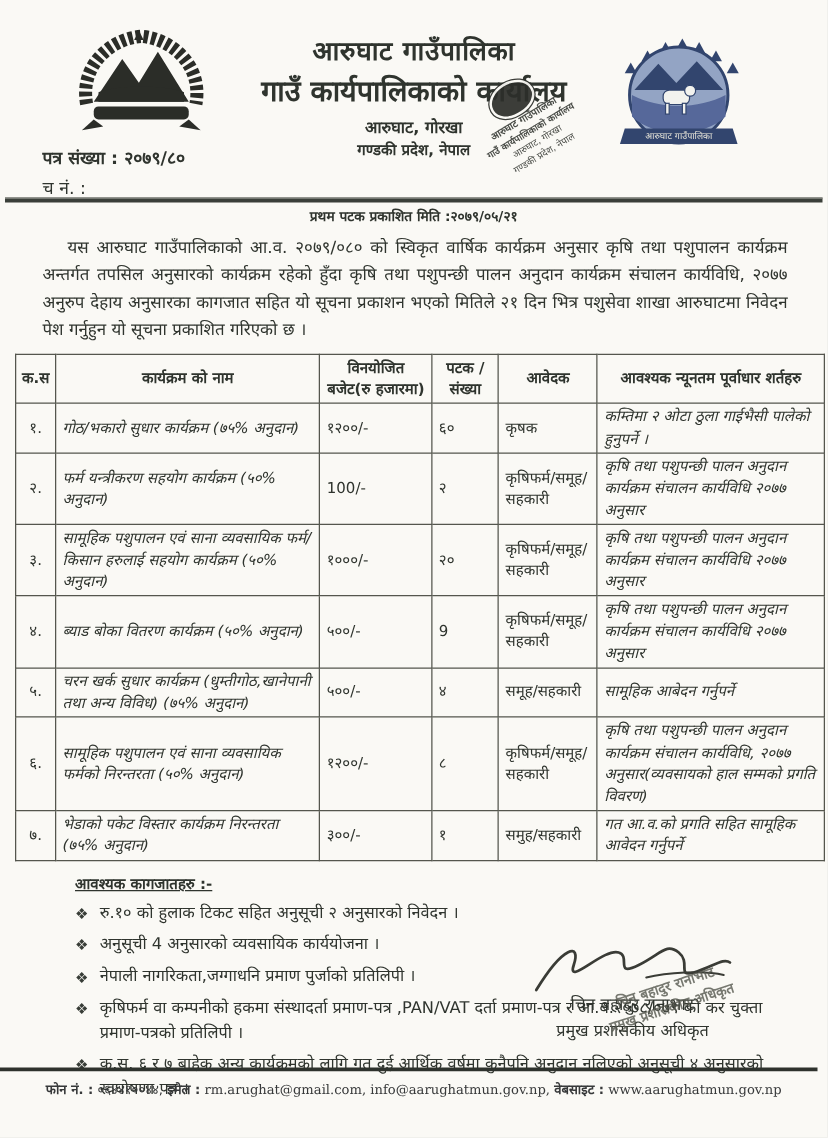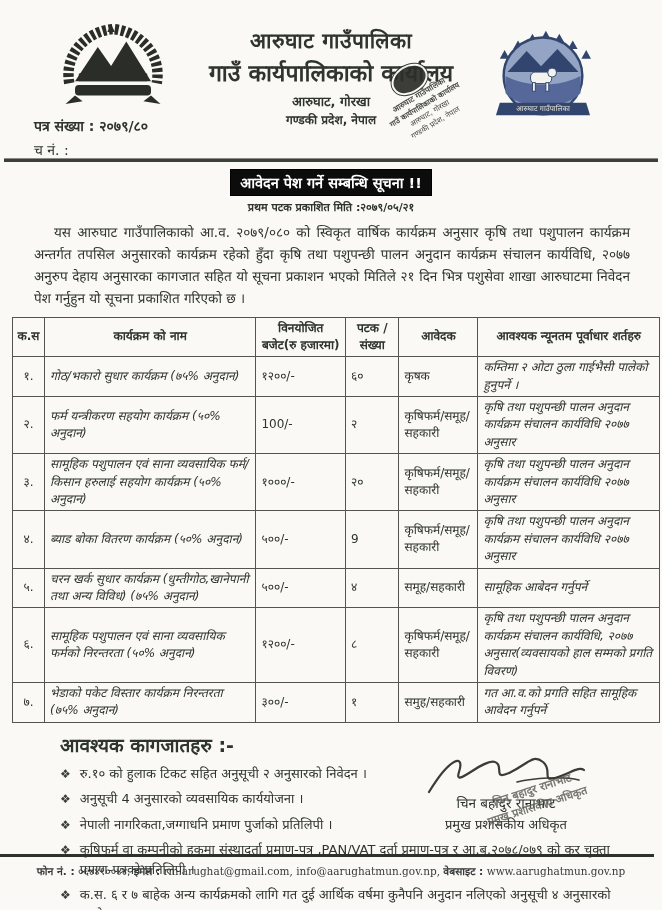--- a/index.html
+++ b/index.html
@@ -61,21 +61,21 @@
   table.programs th { font-weight:bold; text-align:center; padding:2px 3px; }
   td.c0 { width:30px; text-align:center; }
   td.c1 { width:198px;font-style:italic; }
   td.c2 { width:84px; }
   td.c3 { width:50px; text-align:left; padding-left:8px; }
   td.c4 { width:74px; }
   td.c5 { width:170px;font-style:italic; }
 
   
   .docs { margin:9px 40px 0 60px; }
-  .docs-heading { font-size:19px; font-weight:bold; }
+  .docs-heading { font-size:12px; font-weight:bold; text-decoration:underline; }
   .doc-item { display:flex; gap:9px; margin-top:6px; font-size:13px; line-height:1.5; width:560px; }
   .doc-item .bullet { color:#383d37; font-size:12px; flex:0 0 auto; padding-top:1px; }
 
   
   .sig-block { position:absolute; right:36px; top:748px; width:240px; text-align:center; }
   .sig-scribble { display:block; margin:0 auto -6px auto; }
   .sig-name { font-size:13.5px; }
   .sig-title { font-size:13px; margin-top:3px; }
   .sig-stamp {
     position:absolute; left:44px; top:34px; width:210px;
@@ -148,23 +148,20 @@
       <div class="s3">आरुघाट, गोरखा</div>
       <div class="s4">गण्डकी प्रदेश, नेपाल</div>
     </div>
 
     <div class="letter-no">पत्र संख्या : २०७९/८०</div>
     <div class="ref-no">च नं. :</div>
   </div>
 
   <div class="rule"></div>
 
-  <div class="title-wrap">
-    <span class="notice-title">आवेदन पेश गर्ने सम्बन्धि सूचना !!</span>
-  </div>
   <div class="pub-date">प्रथम पटक प्रकाशित मिति :२०७९/०५/२१</div>
   <p class="para">यस आरुघाट गाउँपालिकाको आ.व. २०७९/०८० को स्विकृत वार्षिक कार्यक्रम अनुसार कृषि तथा पशुपालन कार्यक्रम अन्तर्गत तपसिल अनुसारको कार्यक्रम रहेको हुँदा कृषि तथा पशुपन्छी पालन अनुदान कार्यक्रम संचालन कार्यविधि, २०७७ अनुरुप देहाय अनुसारका कागजात सहित यो सूचना प्रकाशन भएको मितिले २१ दिन भित्र पशुसेवा शाखा आरुघाटमा निवेदन पेश गर्नुहुन यो सूचना प्रकाशित गरिएको छ ।</p>
 
   <table class="programs">
     <thead>
       <tr>
           <th>क.स</th>
           <th>कार्यक्रम को नाम</th>
           <th>विनयोजित बजेट(रु हजारमा)</th>
           <th>पटक /संख्या</th>

